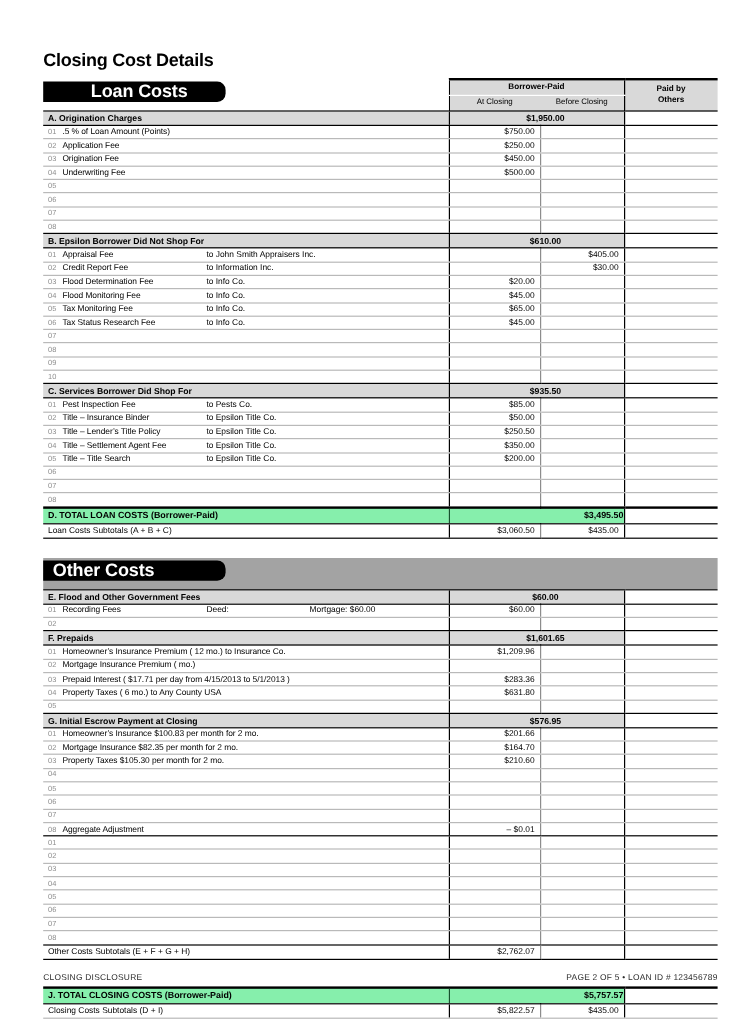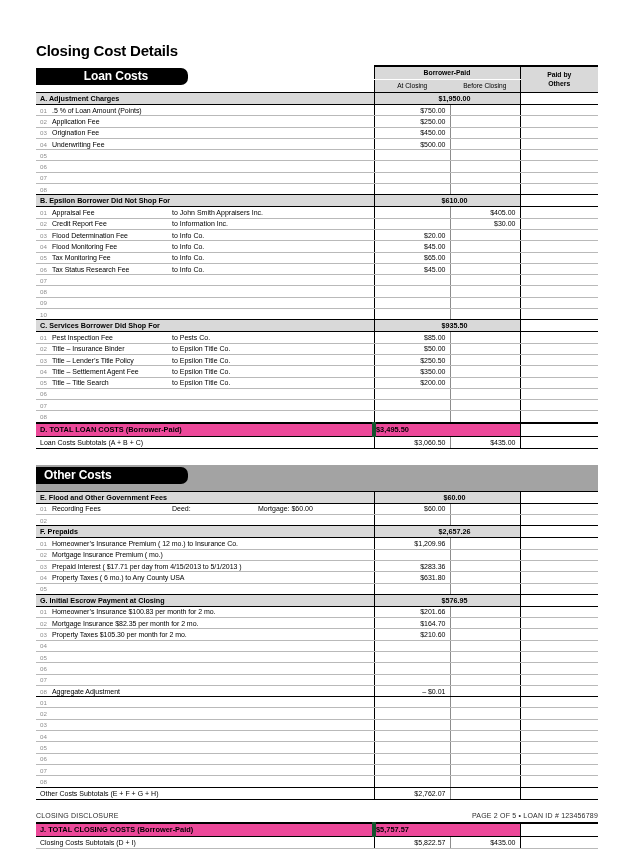--- a/index.html
+++ b/index.html
@@ -83,21 +83,21 @@
   .badge-cell { position: relative; height: 26px; background:#a3a3a3; }
   .badge {
     position: absolute;
     left: 0;
     top: 2px;
     height: 17px;
     width: 152px;
     background: #000;
     border-radius: 0 7px 7px 0;
     color: #fff;
-    font-size: 12px;
+    font-size: 15px;
     font-weight: bold;
     line-height: 17px;
     padding-left: 8px;
     box-sizing: border-box;
     letter-spacing: -0.1px;
   }
 
   
   tr.sect td {
     background: #d9d9d9;
@@ -146,29 +146,29 @@
   }
   .rowlabel { letter-spacing: -0.05px; }
   .to-col {
     display: inline-block;
     width: 120px;
   }
   .payee { }
 
   
   tr.total td {
-    background: #ec4899;
+    background: #86efac;
     font-weight: bold;
     font-size: 7.4px;
     height: 12px;
     border-top: 2px solid #000;
     border-bottom: 1px solid #000;
   }
   tr.total td.desc { padding-left: 4px; }
-  tr.total td.money { text-align: left; border-left: 4px solid #14532d; }
+  tr.total td.money { text-align: right; border-left: 1px solid #14532d; }
   tr.total td.other { background:#fff; border-left: 1px solid #000; }
 
   tr.subtotal td {
     height: 11px;
     font-size: 7px;
     border-bottom: 1px solid #000;
   }
   tr.subtotal td.desc { padding-left: 4px; }
   tr.subtotal td.at,
   tr.subtotal td.bef {
@@ -222,21 +222,21 @@
         </td>
       </tr>
       <tr class="hdr-sub">
         <td class="at">At Closing</td>
         <td class="bef">Before Closing</td>
       </tr>
     </tbody>
 
     <tbody>
       <tr class="sect">
-        <td class="desc">A.  Adjustment Charges</td>
+        <td class="desc">A.  Origination Charges</td>
         <td class="money" colspan="2">$1,950.00</td>
         <td class="other"></td>
       </tr>
       <tr class="item">
           <td class="desc"><span class="rownum">01</span><span class="rowlabel">.5 % of Loan Amount (Points)</span></td>
           <td class="at">$750.00</td>
           <td class="bef"></td>
           <td class="other"></td>
         </tr>
       <tr class="item">
@@ -455,21 +455,21 @@
           <td class="desc"><span class="rownum">02</span><span class="rowlabel"></span></td>
           <td class="at"></td>
           <td class="bef"></td>
           <td class="other"></td>
         </tr>
     </tbody>
 
     <tbody>
       <tr class="sect">
         <td class="desc">F. Prepaids</td>
-        <td class="money" colspan="2">$2,657.26</td>
+        <td class="money" colspan="2">$1,601.65</td>
         <td class="other"></td>
       </tr>
       <tr class="item">
           <td class="desc"><span class="rownum">01</span><span class="rowlabel">Homeowner’s Insurance Premium ( 12  mo.)  to Insurance Co.</span></td>
           <td class="at">$1,209.96</td>
           <td class="bef"></td>
           <td class="other"></td>
         </tr>
       <tr class="item">
           <td class="desc"><span class="rownum">02</span><span class="rowlabel">Mortgage Insurance Premium (       mo.)</span></td>

